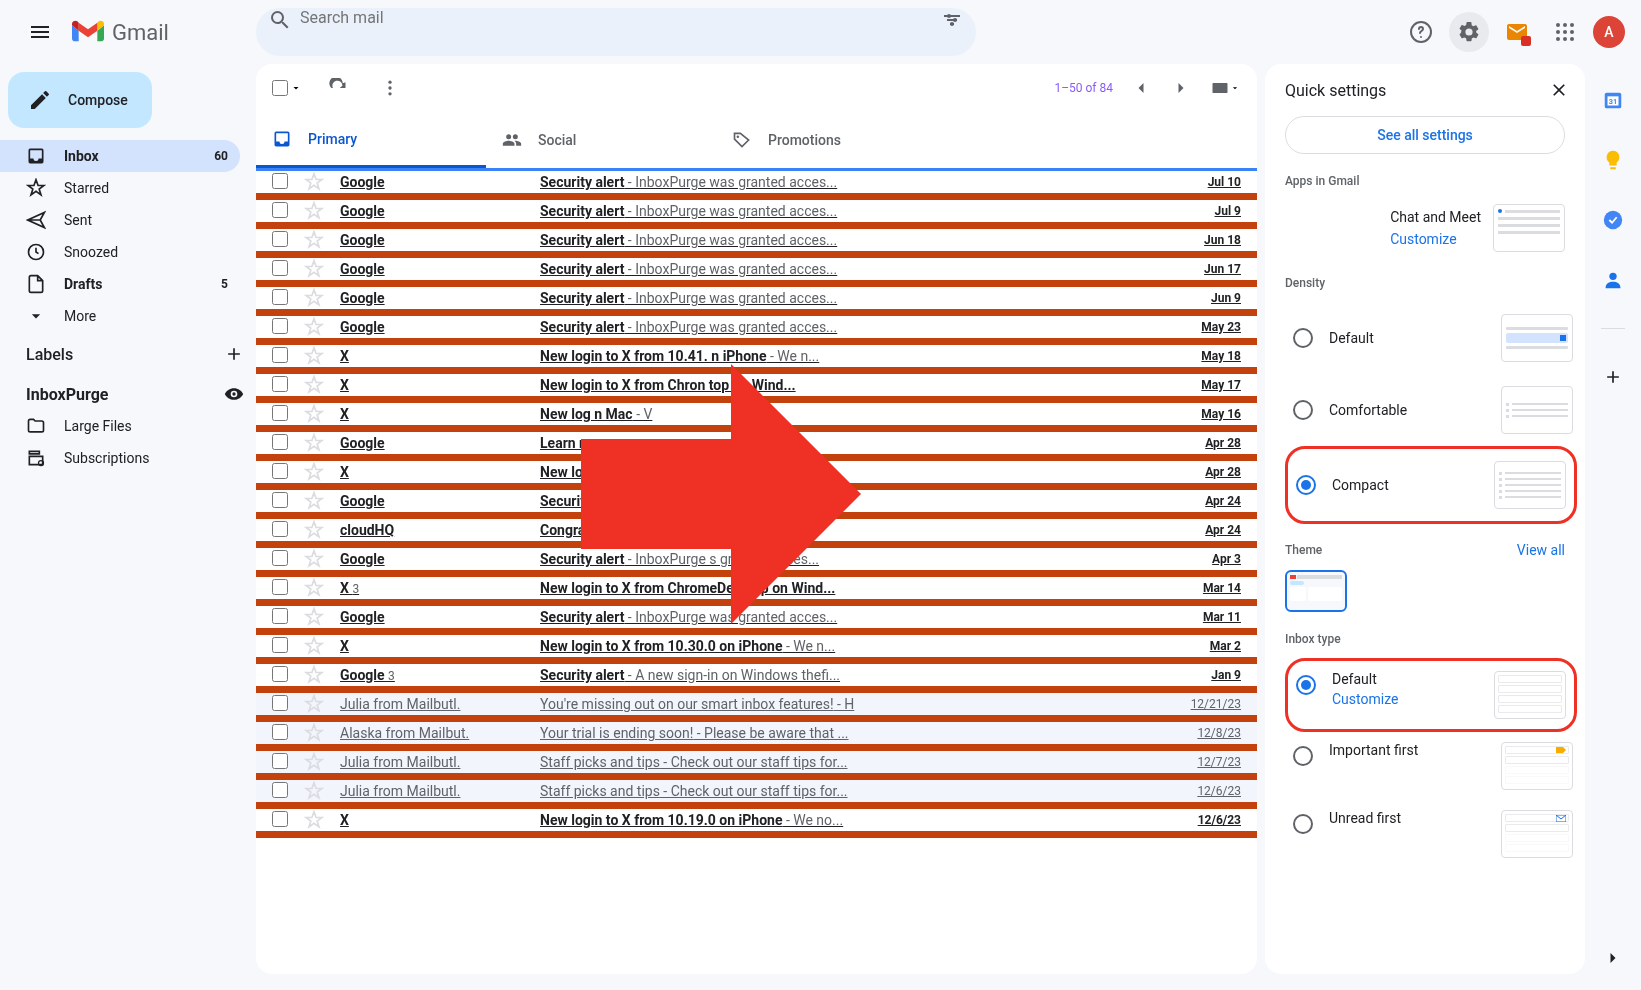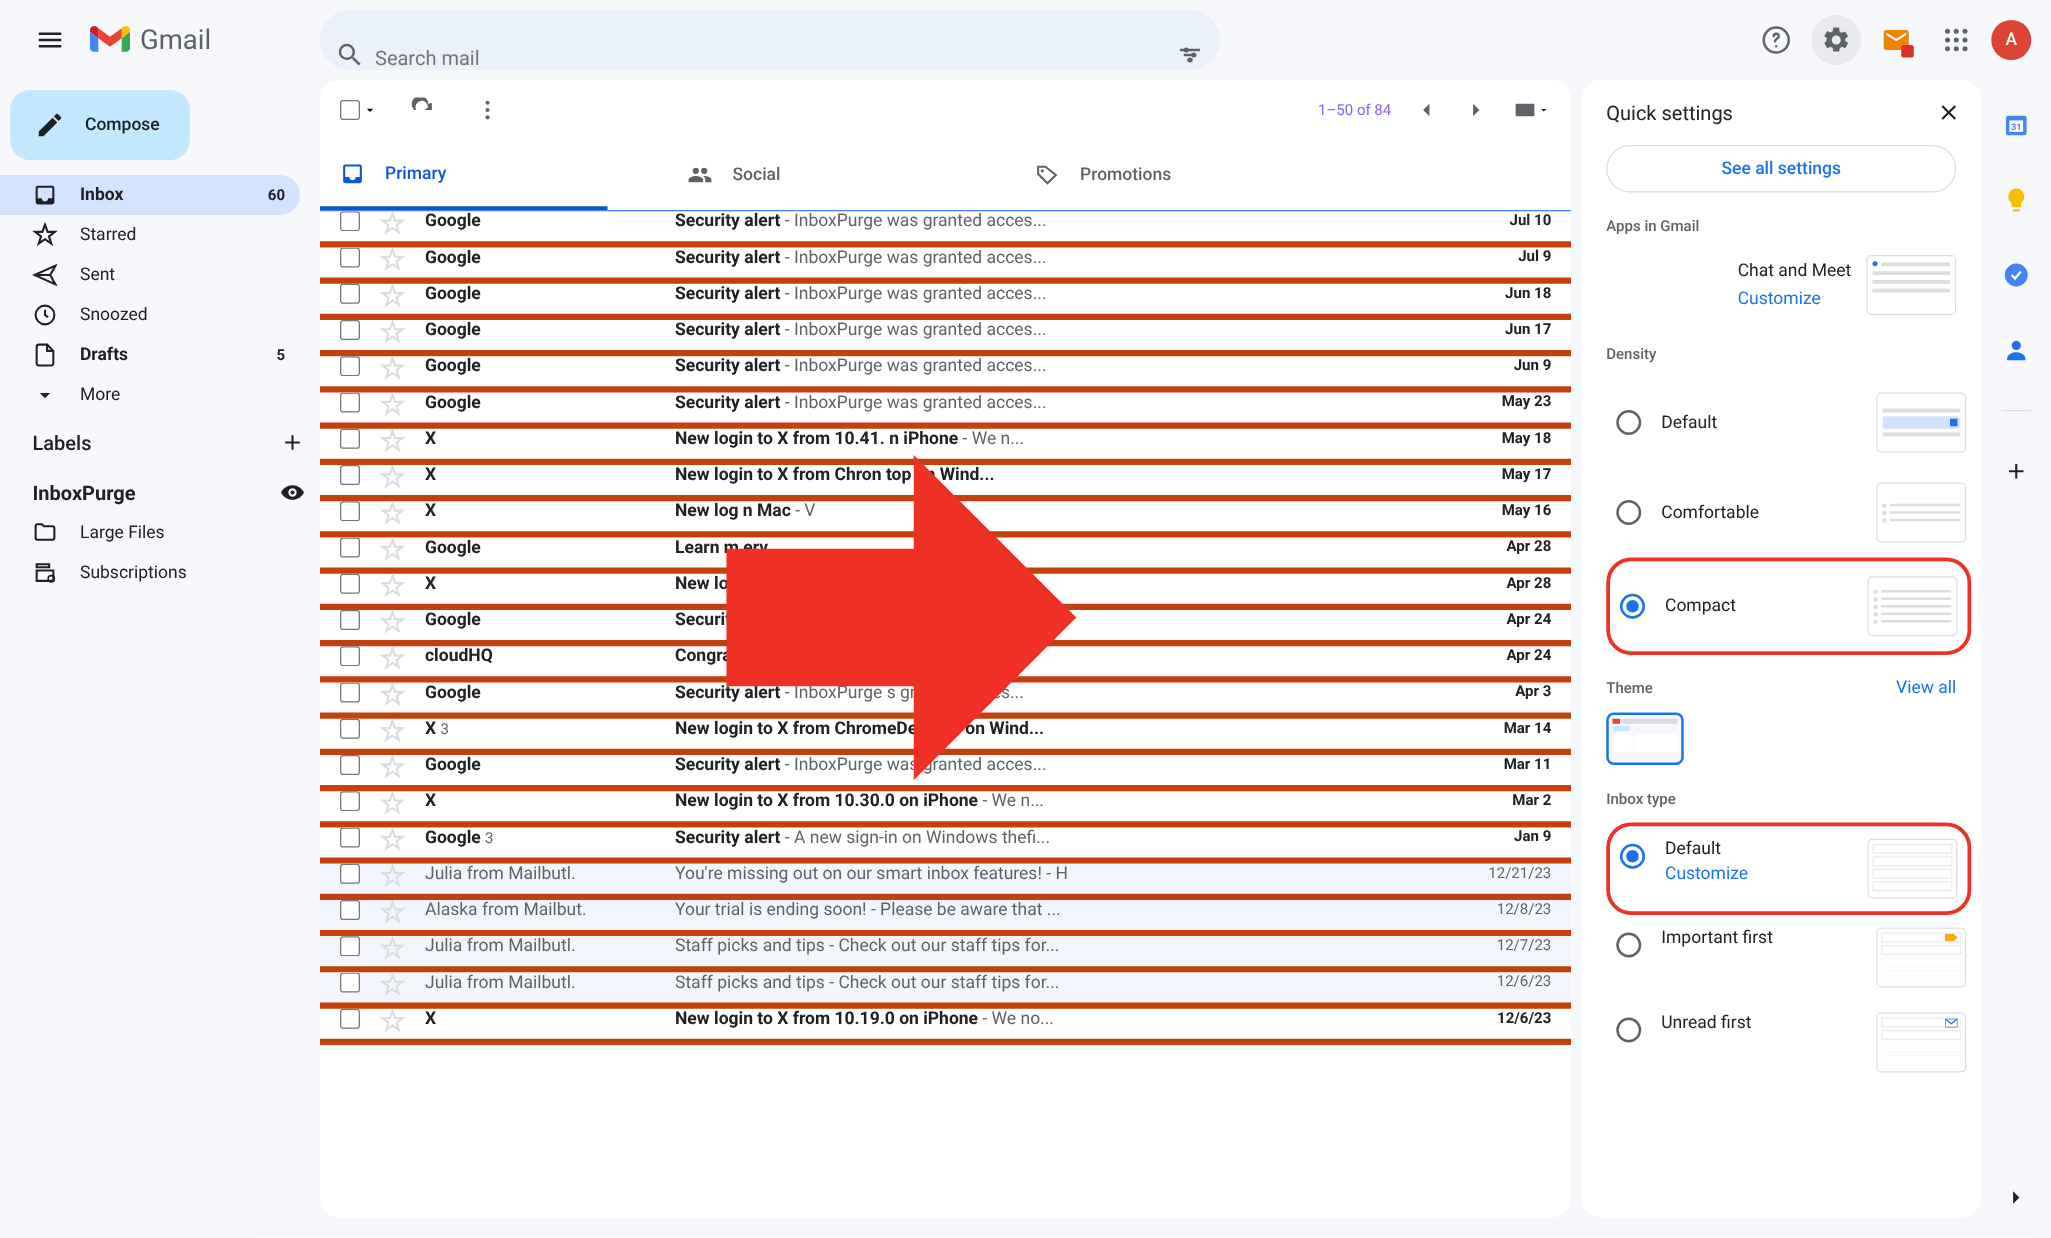--- a/index.html
+++ b/index.html
@@ -6,21 +6,21 @@
 body { background: #f6f8fc; color: #202124; font-size: 14px; overflow: hidden; }
 .app { display: flex; flex-direction: column; height: 990px; width: 1641px; }
 
 
 .header { display: flex; align-items: center; padding: 8px 16px; height: 64px; }
 .header-left { display: flex; align-items: center; gap: 8px; width: 240px; }
 .menu-btn { width: 48px; height: 48px; border-radius: 50%; display: flex; align-items: center; justify-content: center; cursor: pointer; }
 .logo { display: flex; align-items: center; gap: 8px; font-size: 22px; color: #5f6368; }
 .logo-img { width: 32px; height: 24px; }
 .search-container { flex: 1; max-width: 720px; }
-.search-bar { display: flex; align-items: flex-end; background: #eaf1fb; border-radius: 28px; height: 48px; padding: 0 12px; }
+.search-bar { display: flex; align-items: flex-start; background: #eaf1fb; border-radius: 28px; height: 48px; padding: 0 12px; }
 .search-bar input { flex: 1; border: none; background: transparent; font-size: 16px; outline: none; padding: 0 8px; color: #5f6368; }
 .header-right { display: flex; align-items: center; gap: 8px; margin-left: auto; }
 .icon-btn { width: 40px; height: 40px; border-radius: 50%; display: flex; align-items: center; justify-content: center; cursor: pointer; color: #5f6368; }
 .icon-btn.active { background: #e8eaed; }
 .avatar { width: 32px; height: 32px; border-radius: 50%; background: #db4437; color: white; display: flex; align-items: center; justify-content: center; font-weight: 500; }
 
 
 .body { display: flex; flex: 1; overflow: hidden; }
 
 
@@ -33,25 +33,25 @@
 .nav-section { padding: 12px 12px 8px 26px; font-weight: 500; font-size: 16px; display: flex; justify-content: space-between; align-items: center; }
 .nav-subsection { padding: 12px 12px 6px 26px; font-weight: 700; font-size: 16px; display:flex; justify-content:space-between; align-items:center; }
 
 
 .main { flex: 1; background: white; border-radius: 16px; margin: 0 8px 16px 0; overflow: hidden; display: flex; flex-direction: column; position: relative; }
 .toolbar { display: flex; align-items: center; padding: 12px 16px; height: 48px; }
 .toolbar-left { display: flex; align-items: center; gap: 20px; }
 .checkbox-dropdown { display: flex; align-items: center; gap: 2px; }
 .toolbar-right { display: flex; align-items: center; gap: 12px; margin-left: auto; color: #8b5cf6; font-size: 12px; }
 .pagination { display: flex; align-items: center; gap: 8px; }
-.tabs { display: flex; border-bottom: 1px solid #3b82f6; gap: 48px; }
+.tabs { display: flex; border-bottom: 3px solid #3b82f6; }
 .tab { display: flex; align-items: center; gap: 16px; padding: 0 16px; height: 56px; min-width: 230px; cursor: pointer; color: #5f6368; font-weight: 500; }
 .tab.active { color: #0b57d0; border-bottom: 3px solid #0b57d0; }
 .email-list { flex: 1; overflow-y: auto; }
-.email-row { display: flex; padding: 0 16px; height: 29px; border-bottom: 5px solid #c2410c; cursor: pointer; font-size: 14px; }
+.email-row { display: flex; align-items: center; padding: 0 16px; height: 29px; border-bottom: 7px solid #c2410c; cursor: pointer; font-size: 14px; text-decoration: underline; }
 .email-row.read { background: #f2f6fc; color: #5f6368; }
 .email-row .cb { width: 20px; margin-right: 12px; }
 .email-row .star { width: 20px; margin-right: 16px; color: #dadce0; }
 .email-row .sender { width: 200px; font-weight: 700; white-space: nowrap; overflow: hidden; text-overflow: ellipsis; }
 .email-row.read .sender { font-weight: 400; }
 .email-row .subject-area { flex: 1; white-space: nowrap; overflow: hidden; text-overflow: ellipsis; }
 .email-row .subject { font-weight: 700; }
 .email-row.read .subject { font-weight: 400; }
 .email-row .snippet { color: #5f6368; }
 .email-row .date { width: 70px; text-align: right; font-weight: 700; font-size: 12px; }

